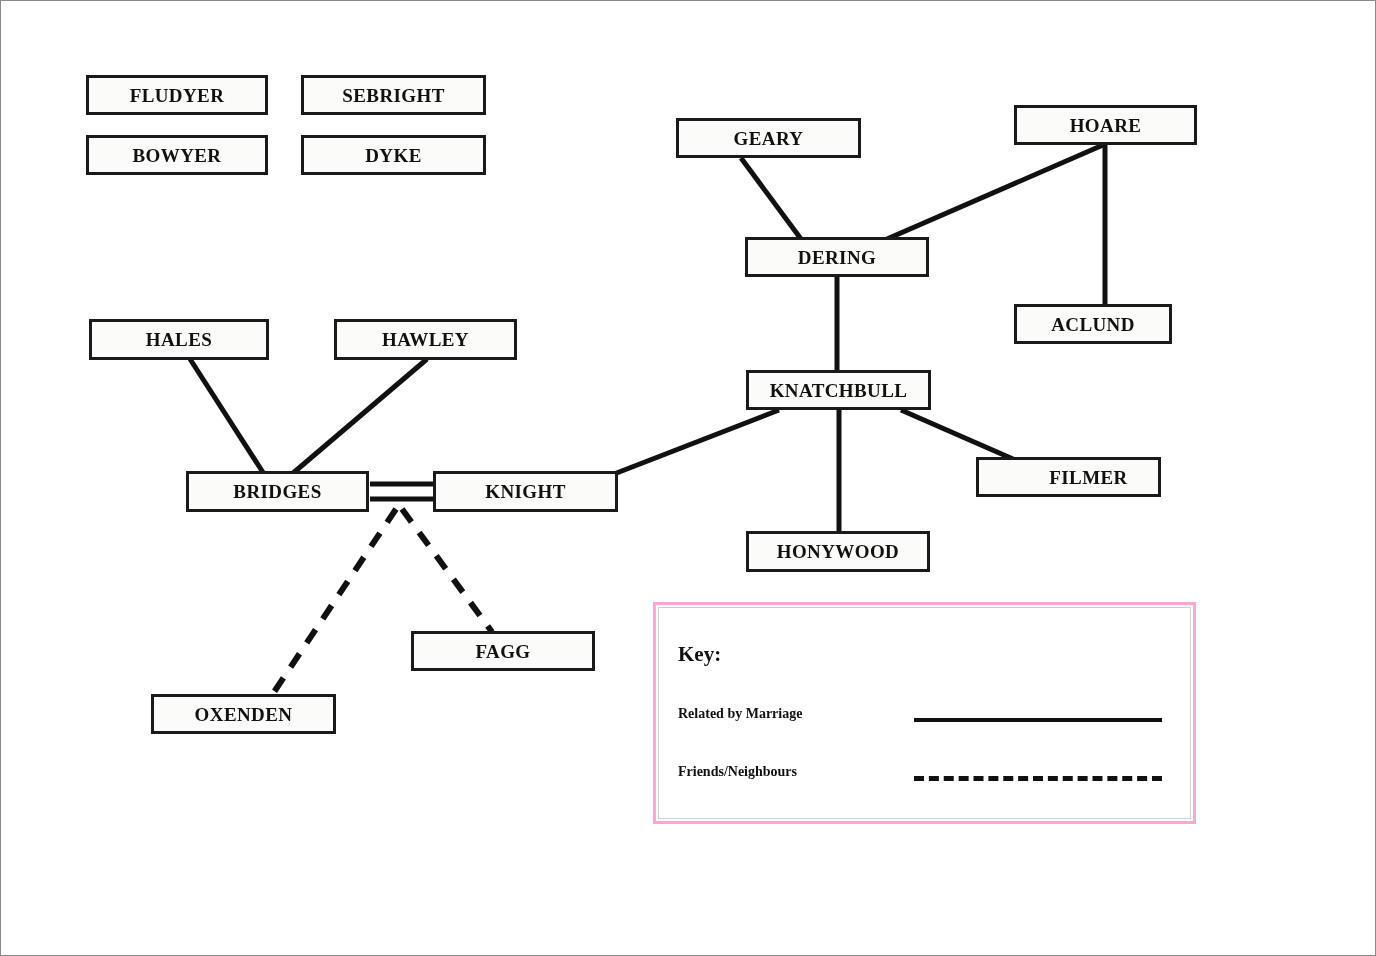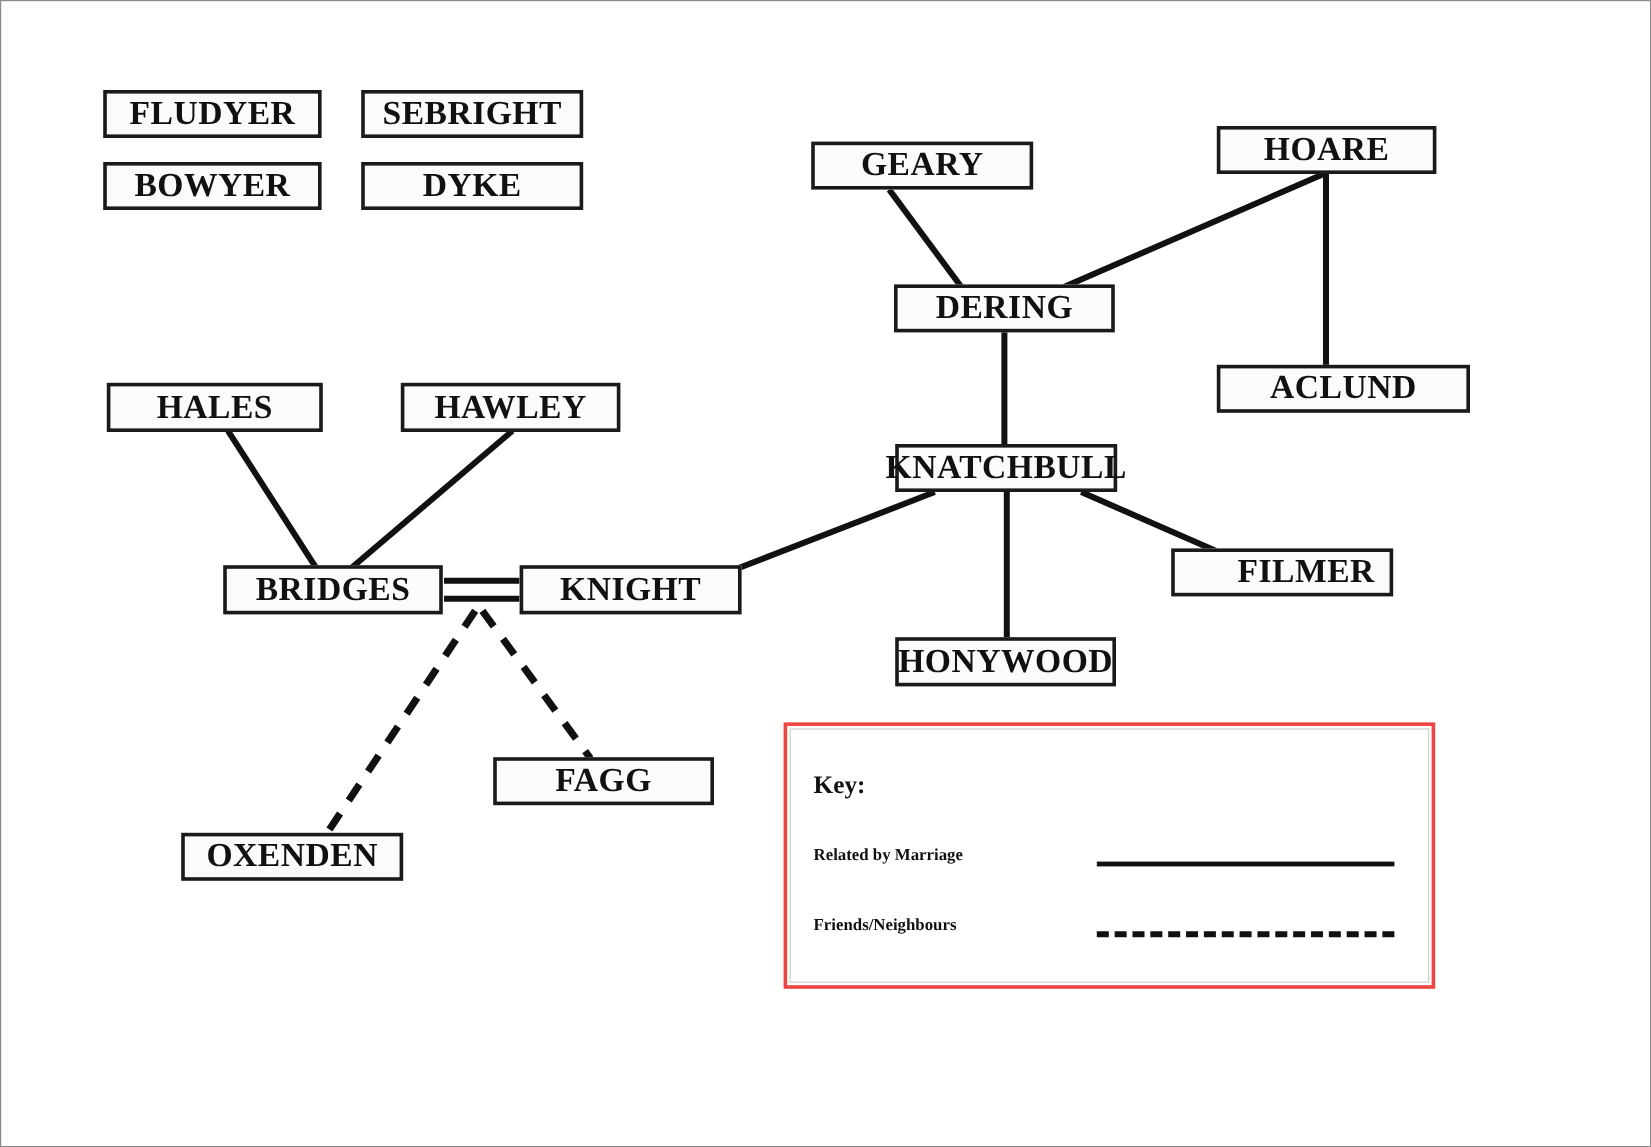--- a/index.html
+++ b/index.html
@@ -36,33 +36,33 @@
     display: flex;
     align-items: center;
     justify-content: center;
     color: #111111;
     font-weight: bold;
     letter-spacing: 0.4px;
     white-space: nowrap;
     z-index: 5;
   }
   .node .node-label {
-    font-size: 28px;
+    font-size: 19px;
     line-height: 1;
   }
   
   #key-panel {
     position: absolute;
     left: 652px;
     top: 601px;
     width: 543px;
     height: 222px;
     box-sizing: border-box;
     background: #ffffff;
-    border: 3px solid #ef4444;
+    border: 3px solid #f9a8d4;
     z-index: 6;
   }
   #key-panel .key-inner {
     position: absolute;
     left: 2px;
     top: 2px;
     right: 2px;
     bottom: 2px;
     border: 1px solid #cfcfcf;
     background: #ffffff;
@@ -153,21 +153,21 @@
   </div>
 
   <div class="node" style="left:1013px; top:104px; width:183px; height:40px;">
     <span class="node-label">HOARE</span>
   </div>
 
   <div class="node" style="left:744px; top:236px; width:184px; height:40px;">
     <span class="node-label">DERING</span>
   </div>
 
-  <div class="node" style="left:1013px; top:303px; width:211px; height:40px;">
+  <div class="node" style="left:1013px; top:303px; width:158px; height:40px;">
     <span class="node-label">ACLUND</span>
   </div>
 
   <div class="node" style="left:88px; top:318px; width:180px; height:41px;">
     <span class="node-label">HALES</span>
   </div>
 
   <div class="node" style="left:333px; top:318px; width:183px; height:41px;">
     <span class="node-label">HAWLEY</span>
   </div>

